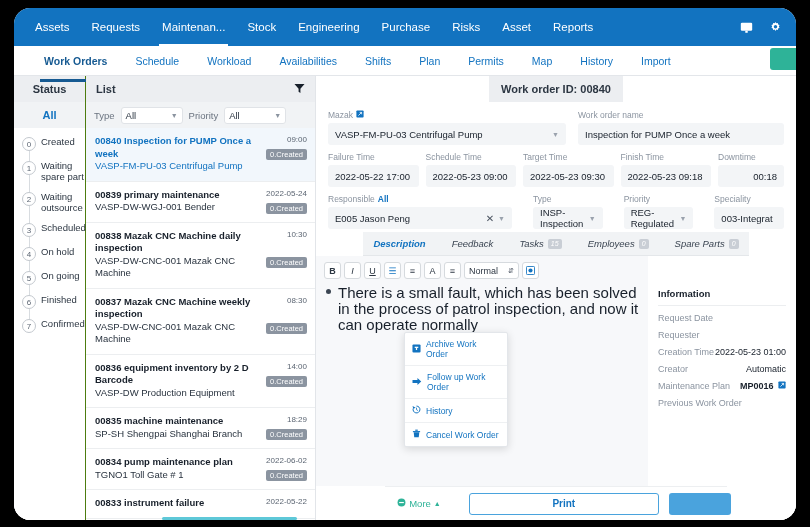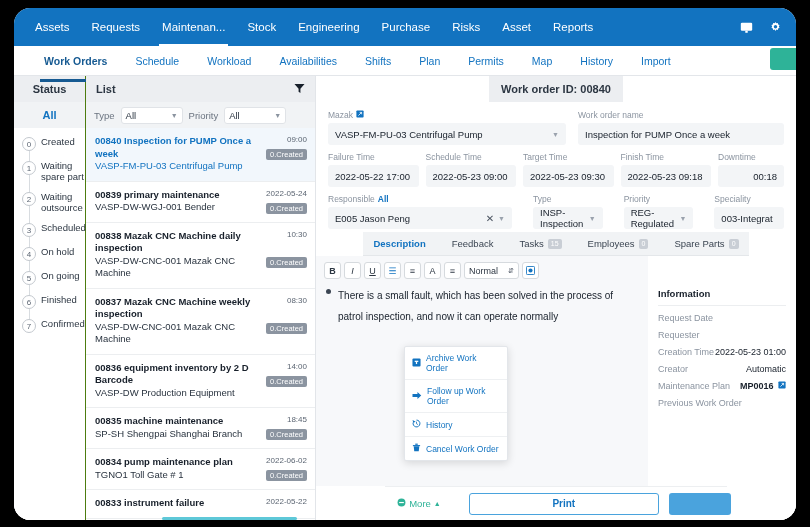--- a/index.html
+++ b/index.html
@@ -168,48 +168,48 @@
   .row2 > div:last-child { max-width: 66px; }
   .row2 .f-input.right { justify-content: flex-end; }
   .row3 { display: flex; gap: 21px; }
   .row3 .c-resp { width: 184px; }
   .row3 .c-oth { flex: 1; }
   .f-input .xmark { color: #4a5360; font-size: 10px; margin-left: auto; margin-right: 4px; }
 
   
   .tabs {
     display: flex; align-items: center; background: #f1f3f5; height: 24px;
-    padding: 0 10px; gap: 26px; border-bottom: 1px solid #e4e7ea; margin-top:3px;
+    padding: 0 10px; gap: 26px; border-bottom: 1px solid #e4e7ea; margin-top:3px;font-style:italic;
   }
   .tab { font-size: 9.5px; color: #3b4552; cursor: pointer; display: flex; align-items: center; gap: 4px; }
   .tab.active { color: #1273C0; font-weight: 700; }
   .tab .cnt { background: #c9ced5; color: #fff; font-size: 7px; padding: 0 3px; border-radius: 2px; line-height: 10px; }
 
   .content { flex: 1; display: flex; min-height: 0; }
   .editor-pane { flex: 1; background: #f7f8fa; padding: 6px 8px; position: relative; min-width: 0; }
   .etoolbar { display: flex; gap: 3px; align-items: center; margin-bottom: 6px; }
   .ebtn {
     background: #fff; border: 1px solid #d6dade; border-radius: 3px;
     width: 17px; height: 17px; display: flex; align-items: center; justify-content: center;
     font-size: 9px; color: #2c3642; cursor: pointer;
   }
   .ebtn.blue { color: #1273C0; }
   .esel {
     background: #fff; border: 1px solid #d6dade; border-radius: 3px; height: 17px;
     display: flex; align-items: center; padding: 0 4px; font-size: 9px; color: #2c3642;
     gap: 10px; cursor: pointer;
   }
-  .ebody { font-size: 10px; color: #18202b; line-height: 21px; padding-left: 14px; position: relative; }
+  .ebody { font-size: 15px; color: #18202b; line-height: 16px; padding-left: 14px; position: relative; }
   .ebody::before {
     content: ""; position: absolute; left: 2px; top: 4px; width: 5px; height: 5px;
     border-radius: 50%; background: #3b4552;
   }
 
   .menu {
-    position: absolute; left: 88px; top: 90px; width: 104px; background: #fff;
+    position: absolute; left: 88px; top: 76px; width: 104px; background: #fff;
     border: 1px solid #e3e6ea; box-shadow: 0 2px 8px rgba(0,0,0,.14); border-radius: 2px;
   }
   .mitem {
     display: flex; align-items: center; gap: 5px; padding: 6px 7px;
     font-size: 8.5px; color: #1273C0; border-bottom: 1px solid #eef0f2; cursor: pointer;
   }
   .mitem:last-child { border-bottom: none; }
   .mitem .mi { font-size: 9px; }
 
   .info-pane { width: 148px; padding: 8px 10px 0 10px; flex-shrink: 0; background: #fff; }
@@ -378,21 +378,21 @@
         </div>
         <div class="wo">
           <div class="title" style="padding-right:26px">00836 equipment inventory by 2 D Barcode</div>
           <div class="sub">VASP-DW Production Equipment</div>
           <div class="time">14:00</div>
           <div class="badge">0.Created</div>
         </div>
         <div class="wo">
           <div class="title">00835 machine maintenance</div>
           <div class="sub">SP-SH Shengpai Shanghai Branch</div>
-          <div class="time">18:45</div>
+          <div class="time">18:29</div>
           <div class="badge">0.Created</div>
         </div>
         <div class="wo">
           <div class="title">00834 pump maintenance plan</div>
           <div class="sub">TGNO1 Toll Gate # 1</div>
           <div class="time">2022-06-02</div>
           <div class="badge">0.Created</div>
         </div>
         <div class="wo">
           <div class="title">00833 instrument failure</div>

